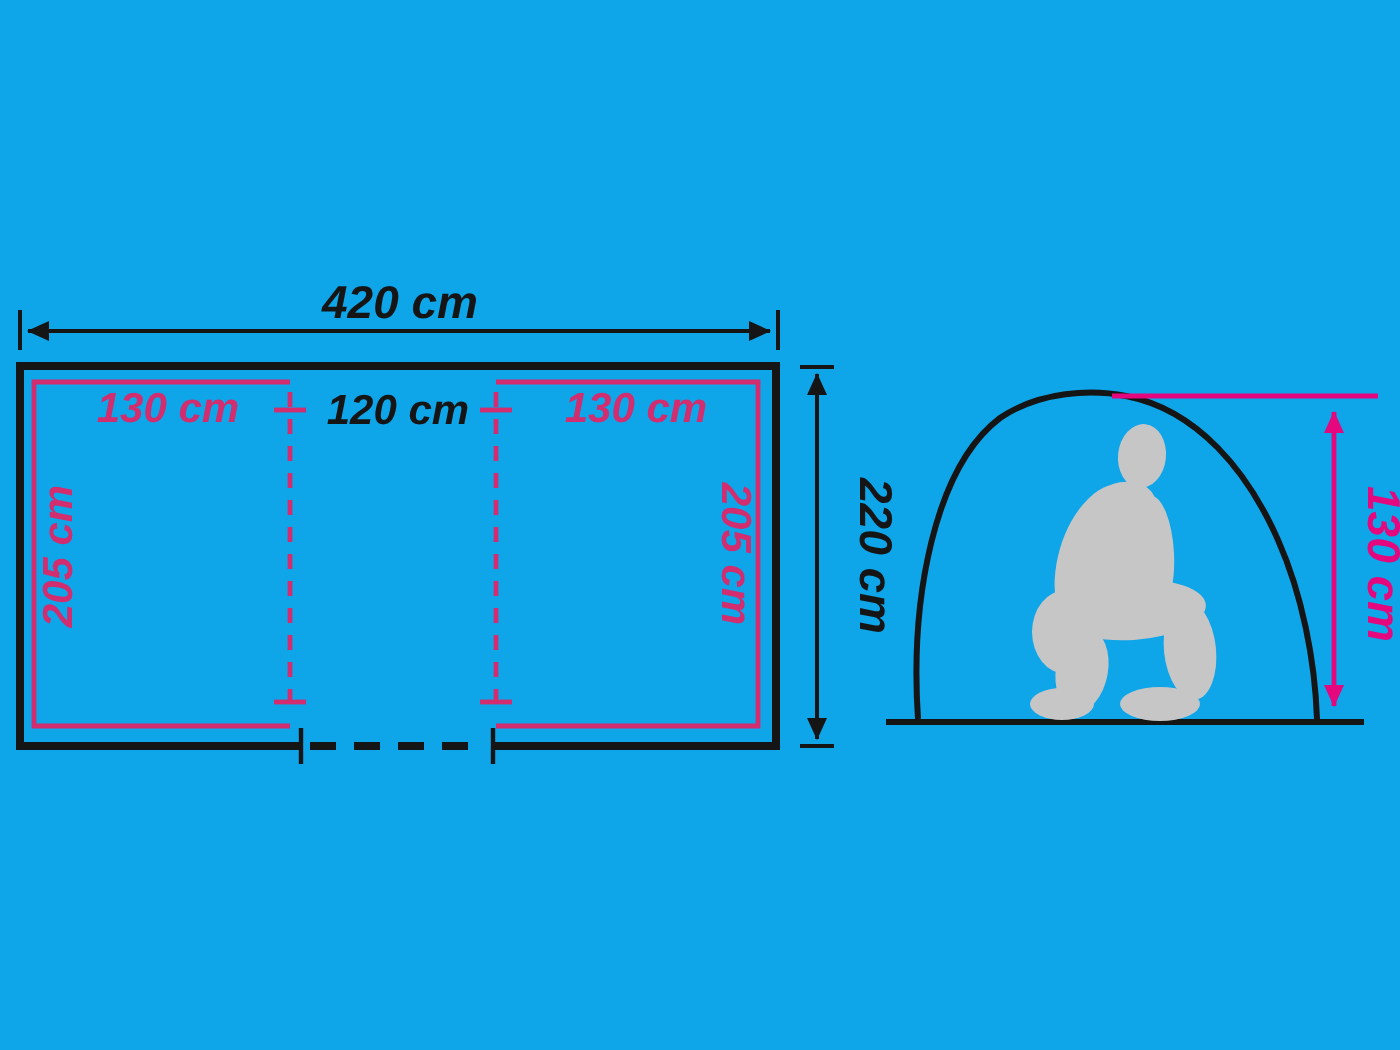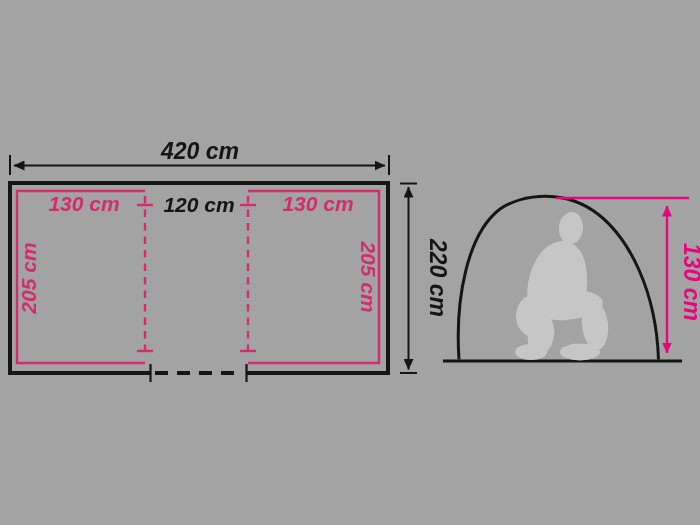--- a/index.html
+++ b/index.html
@@ -4,21 +4,21 @@
 <style>
   html, body {
     margin: 0;
     padding: 0;
     background: #ffffff;
   }
   .canvas {
     position: relative;
     width: 700px;
     height: 525px;
-    background: #a3a3a3;
+    background: #0ea5e9;
     overflow: hidden;
     font-family: "Liberation Sans", sans-serif;
   }
   svg { position: absolute; left: 0; top: 0; }
 
   .dim-text {
     font-family: "Liberation Sans", sans-serif;
     font-weight: bold;
     font-style: italic;
     fill: #151515;

